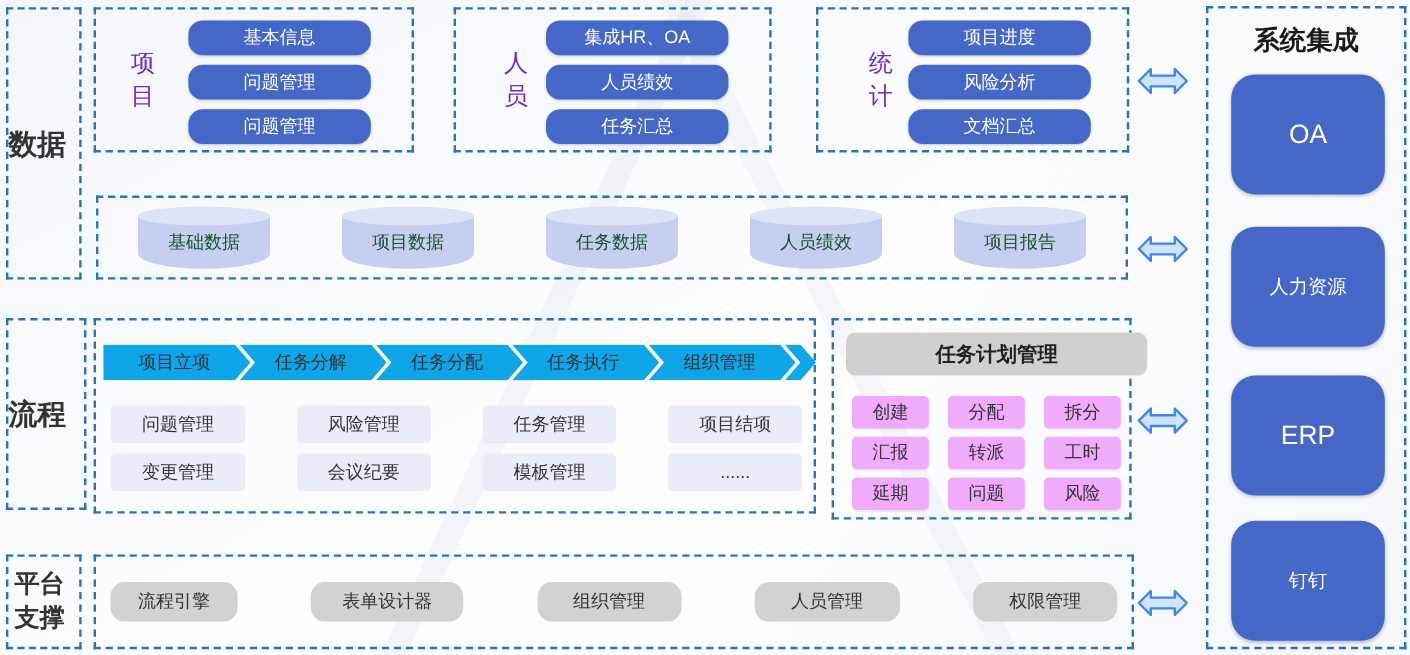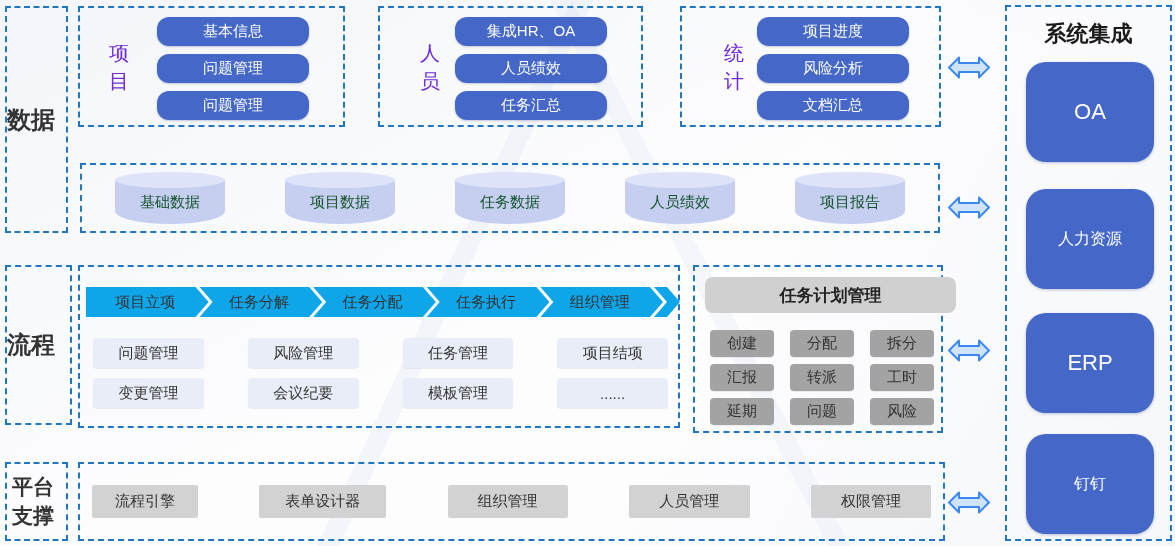--- a/index.html
+++ b/index.html
@@ -40,25 +40,25 @@
   .chev.first{margin-left:0;clip-path:polygon(0 0,calc(100% - 13px) 0,100% 50%,calc(100% - 13px) 100%,0 100%);}
   .chev.tail{flex:0 0 26px;padding:0;}
   
   .modules{position:absolute;display:grid;grid-template-columns:repeat(4,1fr);column-gap:44px;row-gap:10px;}
   .module{height:30px;background:#e9edf8;border-radius:4px;display:flex;align-items:center;justify-content:center;
           font-size:15px;color:#333;box-shadow:0 1px 1px rgba(150,160,190,.18);}
   
   .tp-header{position:absolute;left:10px;top:10px;width:251px;height:36px;background:#d0d0d0;border-radius:8px;
              display:flex;align-items:center;justify-content:center;font-size:17px;font-weight:bold;color:#222;}
   .tp-grid{position:absolute;left:15px;top:63px;display:grid;grid-template-columns:repeat(3,64px);column-gap:16px;row-gap:7px;}
-  .tp-cell{height:27px;background:#a3a3a3;border-radius:4px;display:flex;align-items:center;justify-content:center;
+  .tp-cell{height:27px;background:#f0abfc;border-radius:4px;display:flex;align-items:center;justify-content:center;
            font-size:15px;color:#333;box-shadow:0 1px 1px rgba(150,160,190,.18);}
   
   .platrow{display:flex;align-items:center;justify-content:space-between;padding:0 12px;box-sizing:border-box;}
-  .plat{height:33px;background:#d2d2d2;border-radius:2px;display:flex;align-items:center;justify-content:center;
+  .plat{height:33px;background:#d2d2d2;border-radius:12px;display:flex;align-items:center;justify-content:center;
         font-size:15px;color:#333;}
   
   .int-title{position:absolute;top:12px;left:0;right:0;text-align:center;font-size:22px;font-weight:bold;color:#1a1a1a;}
   .int-box{position:absolute;left:19px;width:128px;height:100px;border-radius:20px;background:#4568c8;color:#fff;
            font-size:16px;display:flex;align-items:center;justify-content:center;box-shadow:0 1px 3px rgba(40,60,120,.3);}
   .arrow{position:absolute;}
 </style>
 </head>
 <body>
 

